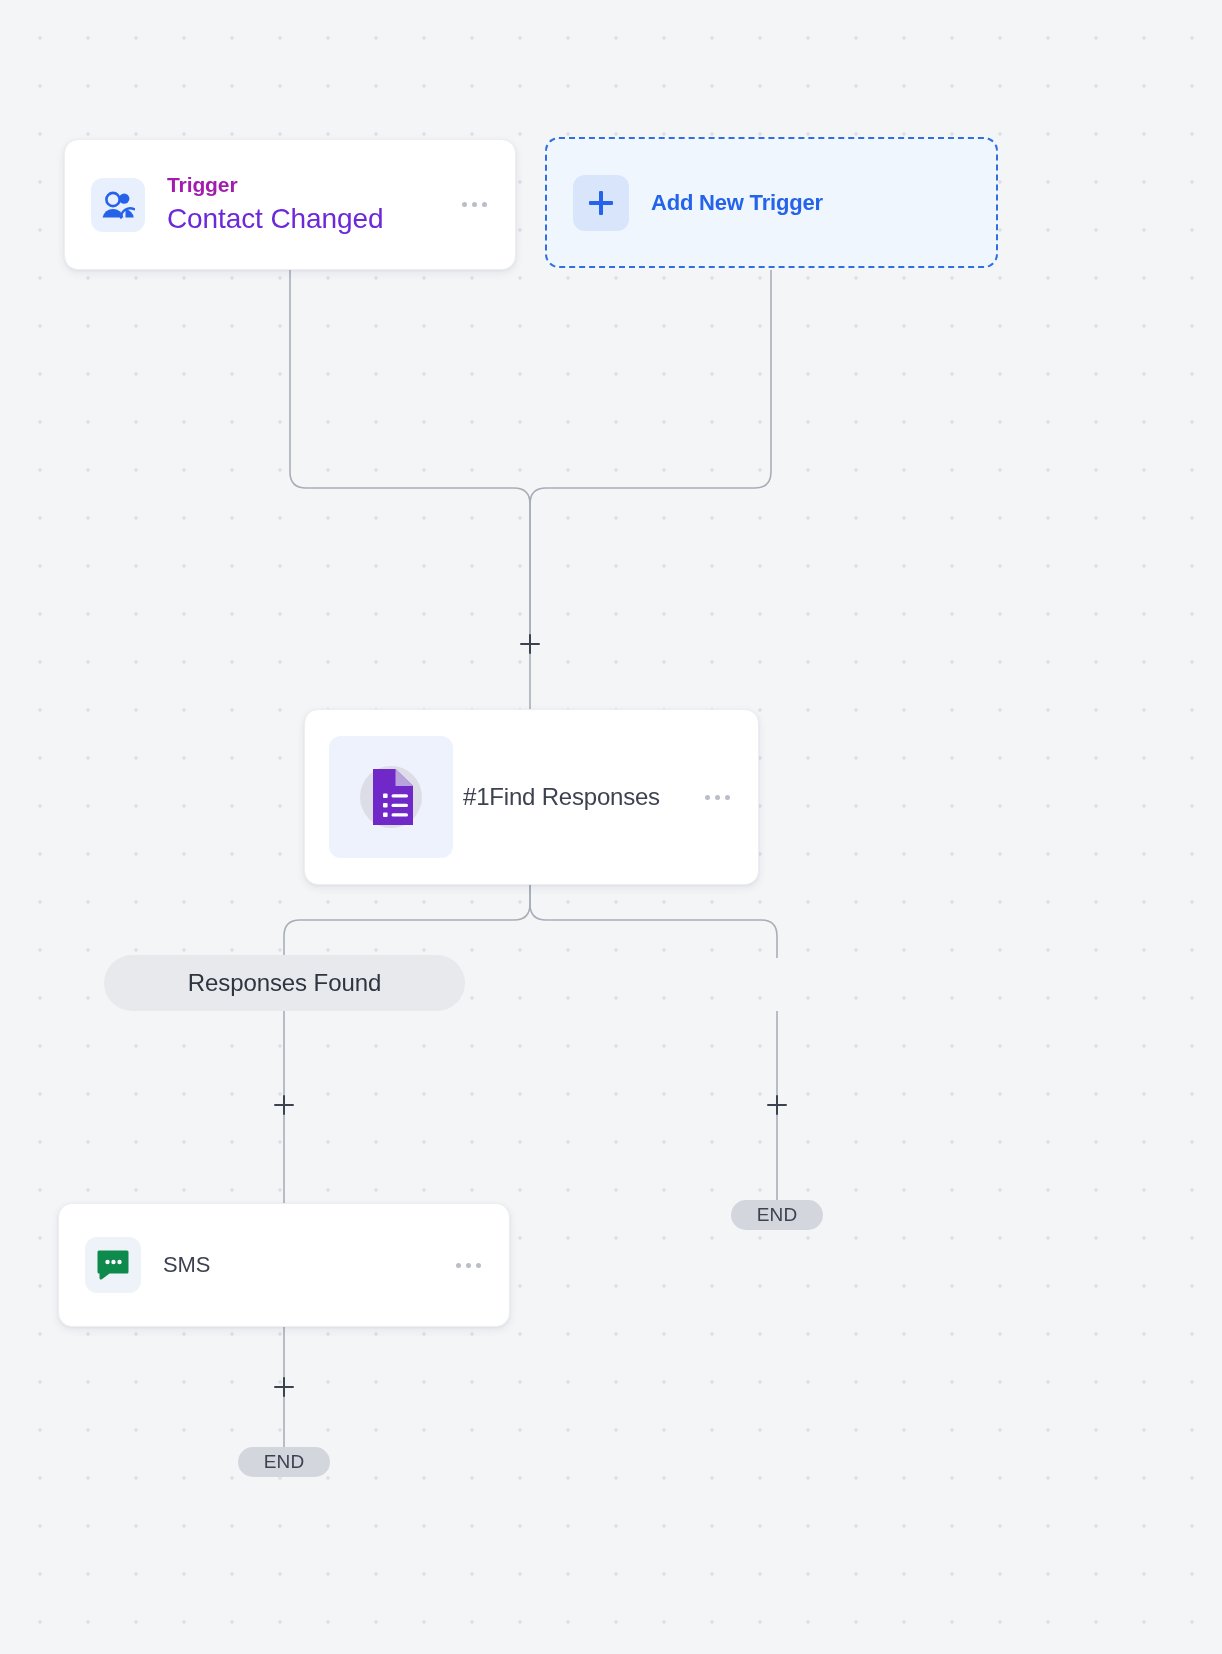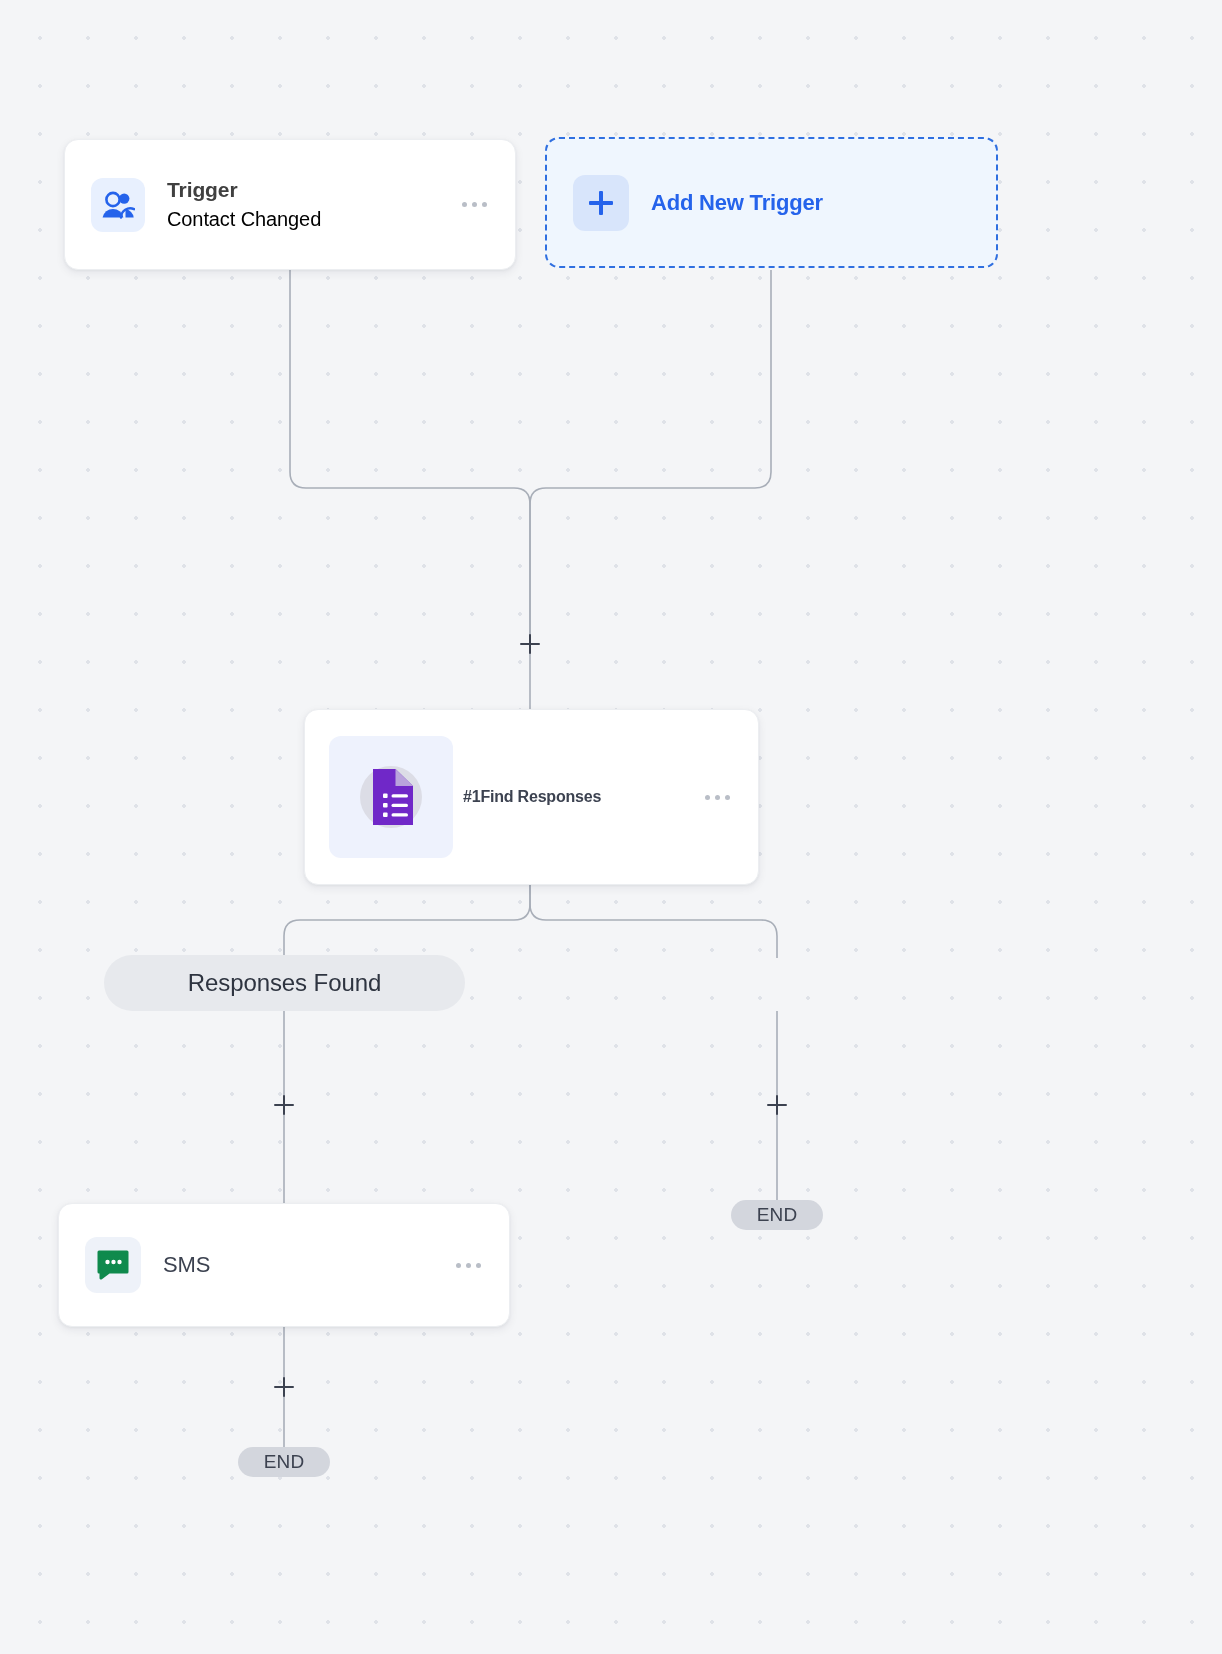--- a/index.html
+++ b/index.html
@@ -76,29 +76,29 @@
     left: 64px; top: 139px;
     width: 452px; height: 131px;
     padding: 0 22px 0 26px;
   }
   #trigger-node .node-icon-wrap {
     width: 54px; height: 54px;
     background: #e8f0fe;
     margin-right: 22px;
   }
   .trigger-title {
-    color: #404040;
+    color: #a21caf;
     font-size: 21px;
     font-weight: 700;
     line-height: 1.35;
     letter-spacing: -0.1px;
   }
   .trigger-sub {
-    color: #000000;
-    font-size: 20px;
+    color: #6d28d9;
+    font-size: 28px;
     font-weight: 400;
     line-height: 1.4;
     letter-spacing: -0.1px;
   }
 
   
   #add-trigger-node {
     position: absolute;
     left: 545px; top: 137px;
     width: 453px; height: 131px;
@@ -141,22 +141,22 @@
     width: 455px; height: 176px;
     padding: 0 22px 0 24px;
   }
   #forms-node .node-icon-wrap {
     width: 124px; height: 122px;
     background: #eef2fd;
     margin-right: 10px;
   }
   .forms-label {
     color: #3c4250;
-    font-size: 16px;
-    font-weight: 700;
+    font-size: 24px;
+    font-weight: 400;
     letter-spacing: -0.2px;
     white-space: nowrap;
   }
 
   
   #sms-node {
     left: 58px; top: 1203px;
     width: 452px; height: 124px;
     padding: 0 22px 0 26px;
   }

